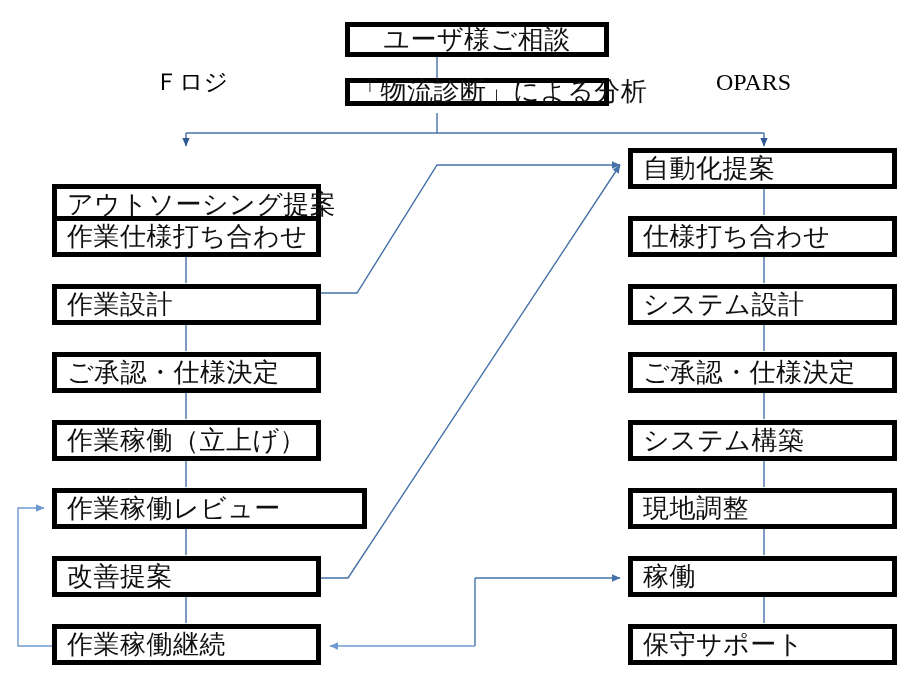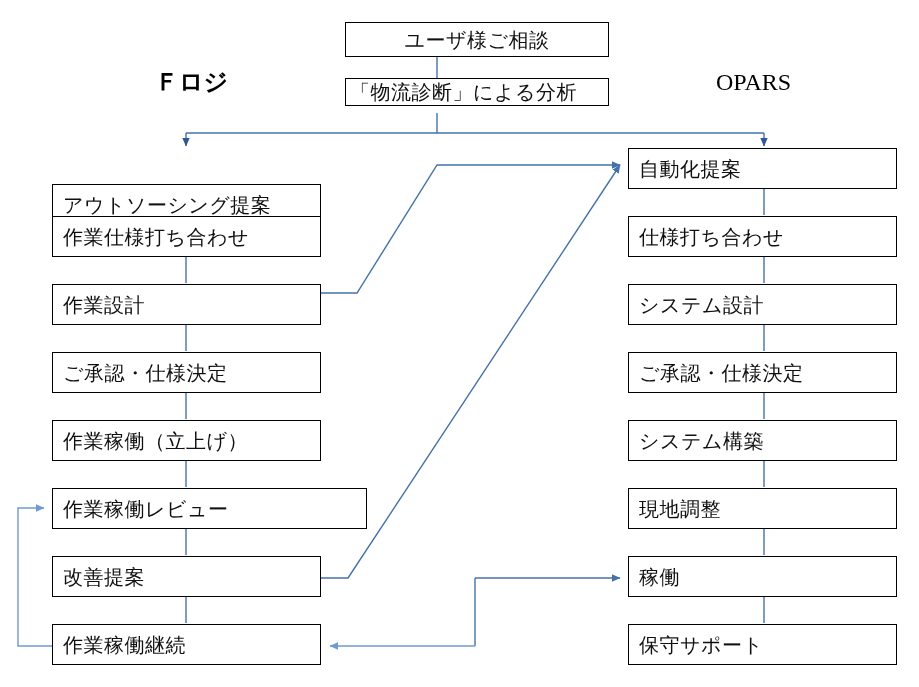--- a/index.html
+++ b/index.html
@@ -13,43 +13,43 @@
   #canvas{position:relative;width:919px;height:687px;}
 
   svg.connectors{
     position:absolute;left:0;top:0;width:919px;height:687px;
     pointer-events:none;
   }
 
   .node{
     position:absolute;
     box-sizing:border-box;
-    border:1px solid #000000;
+    border:5px solid #000000;
     background:#ffffff;
     display:flex;
     align-items:center;
-    font-size:20px;
+    font-size:26px;
     color:#101010;
     letter-spacing:0.5px;
     line-height:1;
     white-space:nowrap;
   }
   .node.left{ padding-left:10px; justify-content:flex-start; }
   .node.right{ padding-left:10px; justify-content:flex-start; }
   .node.top{ justify-content:center; }
   .node.top.quoted{ justify-content:flex-start; padding-left:4px; }
 
   .colhead{
     position:absolute;
     font-size:24px;
     color:#000;
     white-space:nowrap;
     line-height:1;
   }
-  .colhead.bold{ font-weight:bold; }
+  .colhead.bold{ font-weight:normal; }
 </style>
 </head>
 <body>
 
 <div id="canvas">
 
   <svg class="connectors" viewBox="0 0 919 687">
     <defs>
       <marker id="arrR" markerWidth="9" markerHeight="9" refX="8" refY="4.5" orient="auto" markerUnits="userSpaceOnUse">
         <path d="M0,0.8 L8.5,4.5 L0,8.2 z" fill="#4472a8"></path>

